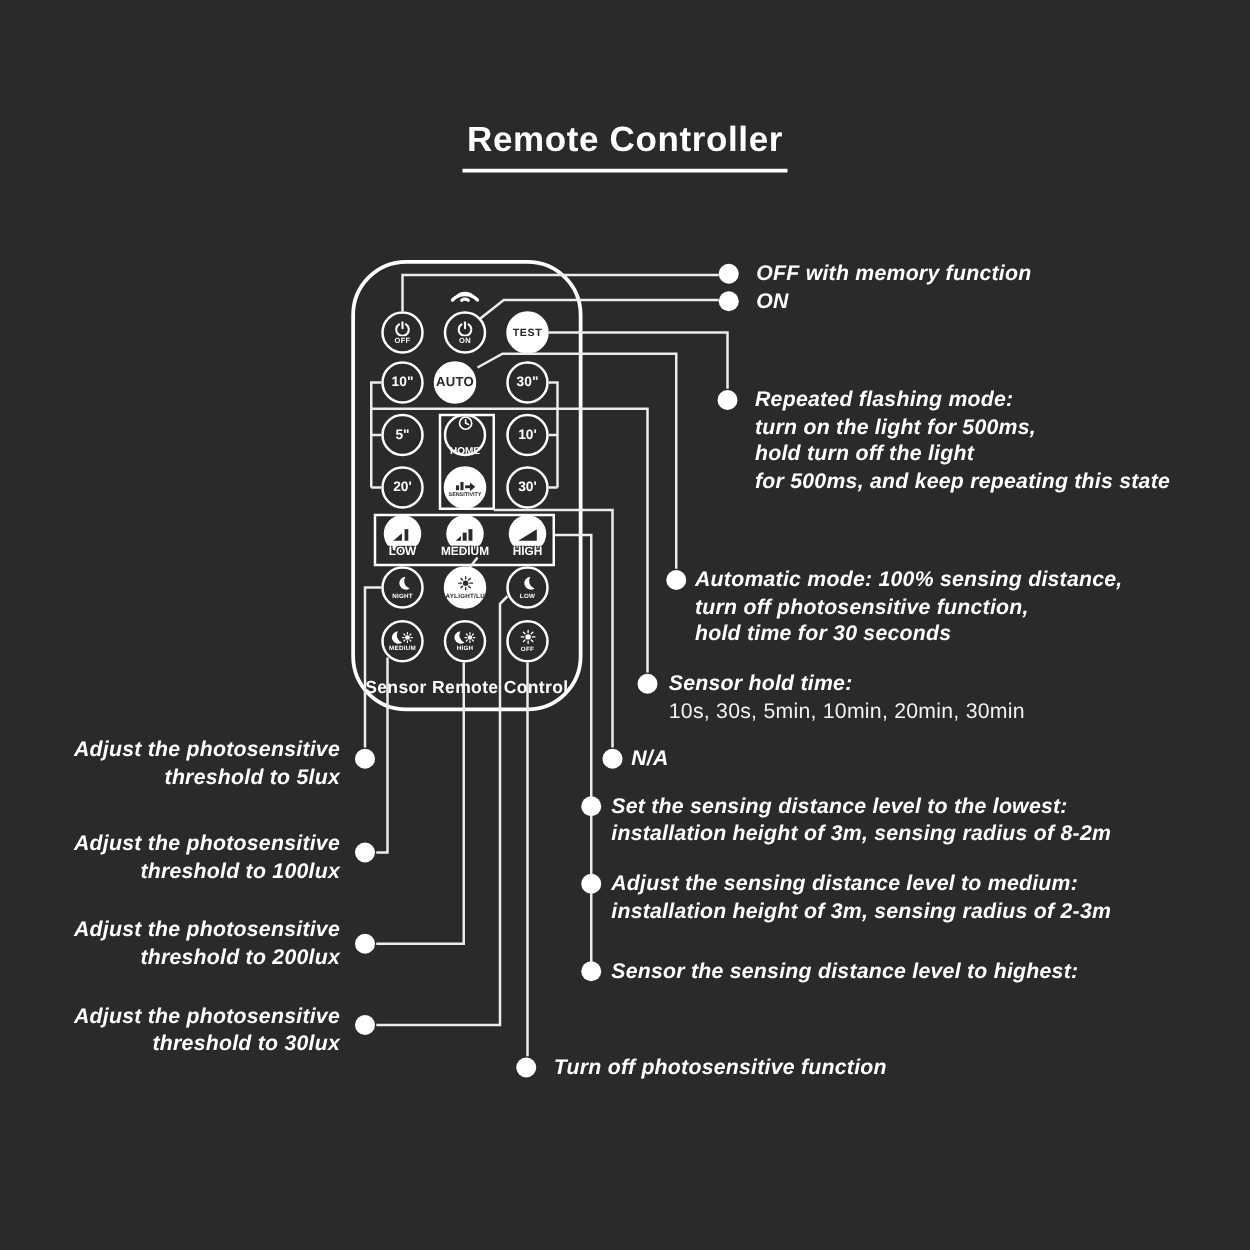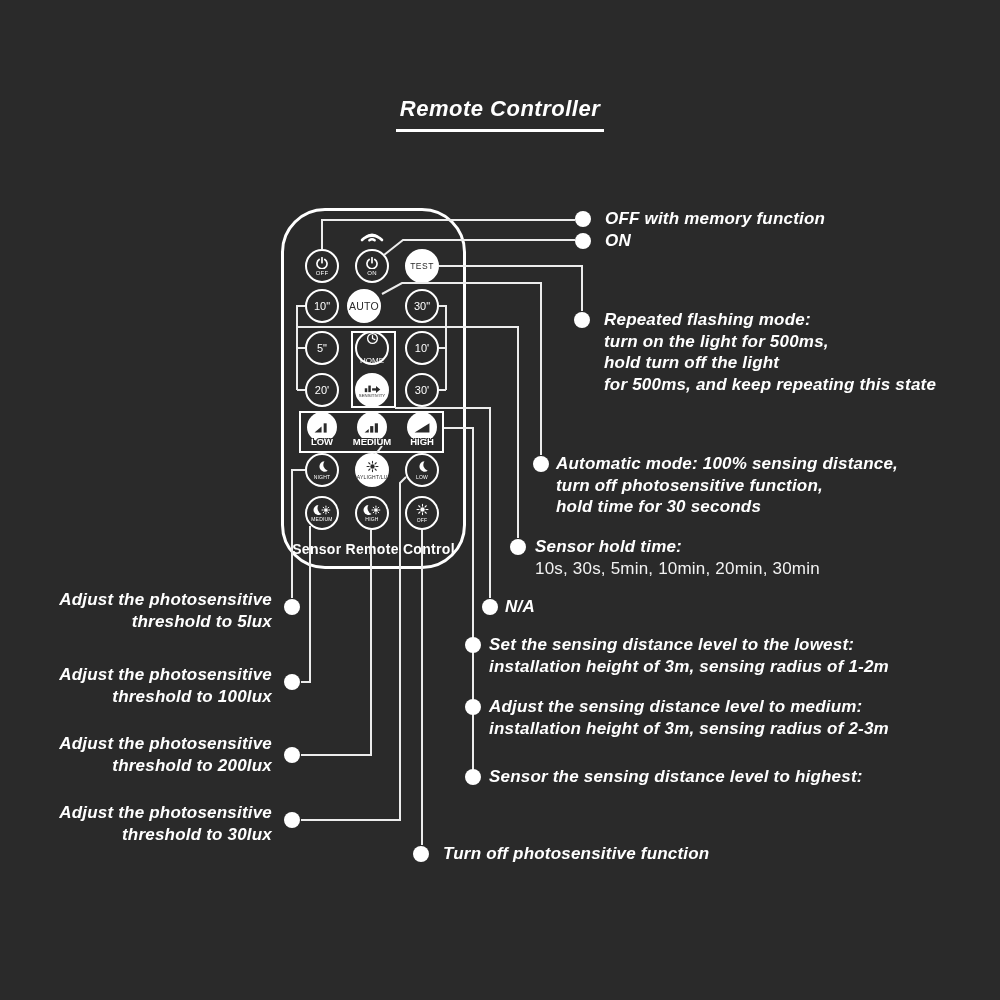--- a/index.html
+++ b/index.html
@@ -5,33 +5,33 @@
   html,body{margin:0;padding:0;background:#222;}
   #stage{
     position:relative;width:1000px;height:1000px;overflow:hidden;
     background:#2a2a2a;font-family:"Liberation Sans",sans-serif;color:#fff;
   }
   
   #title{
     position:absolute;left:0;top:96px;width:1000px;text-align:center;
   }
   #title span{
-    display:inline-block;font-size:22px;font-weight:bold;font-style:italic;
+    display:inline-block;font-size:28px;font-weight:bold;
     padding:0 4px 7px 4px;border-bottom:3px solid #fff;letter-spacing:0.5px;
   }
   
   #remote{
     position:absolute;left:281px;top:208px;width:185px;height:361px;
     border:3px solid #fff;border-radius:44px;box-sizing:border-box;
   }
   .btn{
     position:absolute;width:34px;height:34px;border-radius:50%;
     border:2.5px solid #fff;box-sizing:border-box;background:transparent;
     display:flex;flex-direction:column;align-items:center;justify-content:center;
-    color:#fff;font-weight:normal;line-height:1;text-align:center;
+    color:#fff;font-weight:bold;line-height:1;text-align:center;
   }
   .btn.filled{background:#fff;color:#2a2a2a;border-color:#fff;}
   .btn.time{font-size:11px;}
   .btn.auto{font-size:10.5px;letter-spacing:0.2px;}
   .btn.test{font-size:8.5px;letter-spacing:0.5px;}
   .lbl{font-size:6px;margin-top:1px;letter-spacing:0.2px;}
   .lbl-home{font-size:8px;margin-top:12px;}
   .lbl-sens{font-size:4.3px;margin-top:1px;}
   .lbl2{font-size:5px;margin-top:1.5px;letter-spacing:0.2px;}
   .btn.small{width:30px;height:30px;}
@@ -293,21 +293,21 @@
   </div>
   <div class="ann" style="left:535px;top:536px;">
     <div>Sensor hold time:</div>
     <div class="regular">10s, 30s, 5min, 10min, 20min, 30min</div>
   </div>
   <div class="ann" style="left:505px;top:596px;">
     <div>N/A</div>
   </div>
   <div class="ann" style="left:489px;top:634px;">
     <div>Set the sensing distance level to the lowest:</div>
-    <div>installation height of 3m, sensing radius of 1-2m</div>
+    <div>installation height of 3m, sensing radius of 8-2m</div>
   </div>
   <div class="ann" style="left:489px;top:696px;">
     <div>Adjust the sensing distance level to medium:</div>
     <div>installation height of 3m, sensing radius of 2-3m</div>
   </div>
   <div class="ann" style="left:489px;top:766px;">
     <div>Sensor the sensing distance level to highest:</div>
   </div>
   <div class="ann" style="left:443px;top:843px;">
     <div>Turn off photosensitive function</div>

